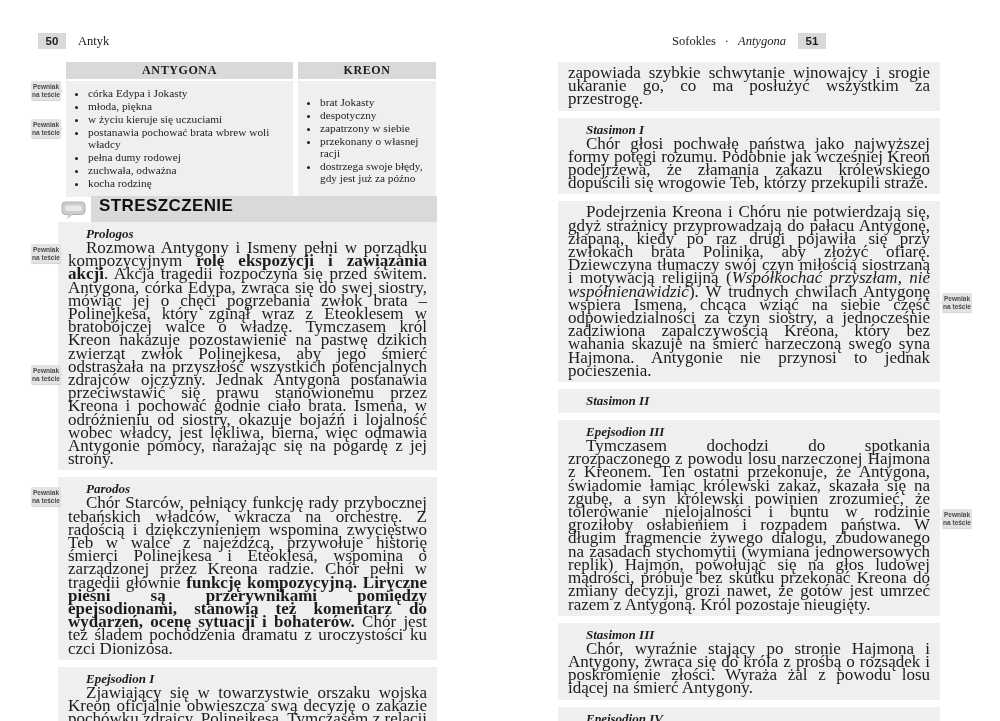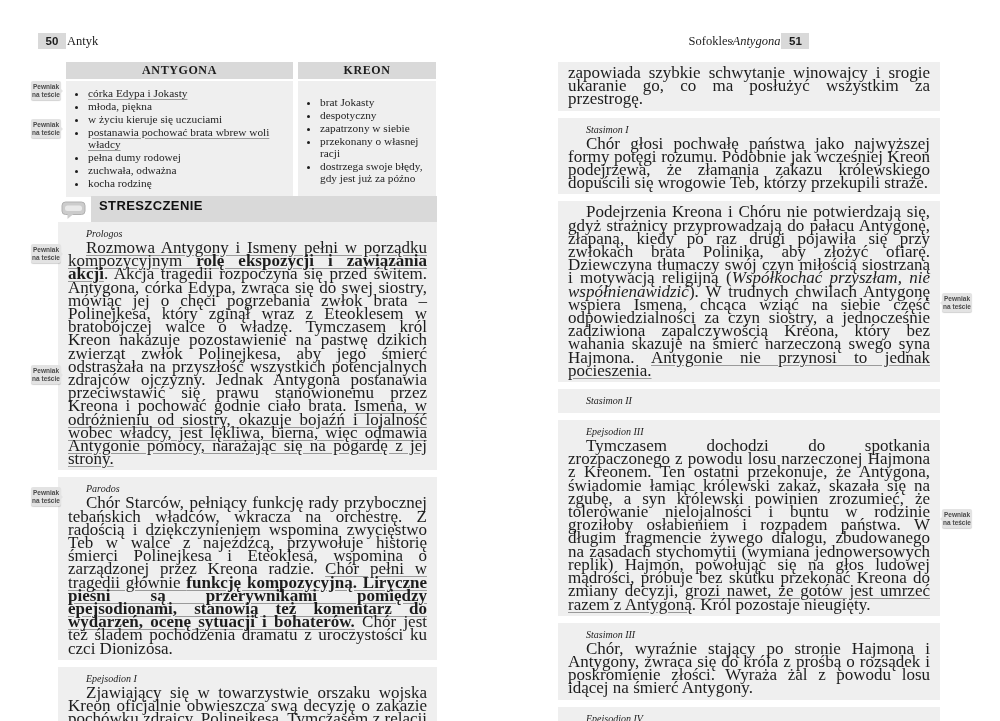--- a/index.html
+++ b/index.html
@@ -1,21 +1,21 @@
 <!DOCTYPE html>
 <html lang="pl"><head>
 <meta charset="utf-8">
 <style>
   html,body{margin:0;padding:0;}
   body{
     width:1000px;height:721px;background:#ffffff;position:relative;overflow:hidden;
     font-family:"Liberation Serif",serif;color:#1c1c1c;
   }
   
-  .page-header{position:absolute;display:flex;align-items:center;gap:1px;font-size:12.5px;}
+  .page-header{position:absolute;display:flex;align-items:center;gap:12px;font-size:12.5px;}
   .page-header.left{left:38px;top:33px;}
   .page-header.right{left:530px;top:33px;width:438px;justify-content:center;}
   .pagenum{
     display:inline-block;background:#d9d9d9;min-width:28px;height:16px;line-height:16px;
     text-align:center;font-family:"Liberation Sans",sans-serif;font-weight:bold;font-size:11.5px;
   }
   .work-italic{font-style:italic;}
   .hdr-sep{margin:0 -3px;}
   
   .char-table{position:absolute;left:66px;top:62px;width:370px;display:flex;gap:5px;align-items:stretch;}
@@ -31,39 +31,39 @@
     padding:6px 5px 7px 22px;list-style:disc;
     font-size:11.3px;line-height:12.4px;
   }
   .col-k .col-body{padding-top:15px;}
   .col-body li{margin:0 0 .5px 0;}
   
   .sec-header{position:absolute;left:61px;top:196px;width:376px;display:flex;align-items:center;gap:5px;}
   .bubble-icon{flex:0 0 auto;display:block;height:19px;}
   .sec-header-bar{
     flex:1;background:#d9d9d9;height:29px;line-height:19px;padding-left:8px;
-    font-family:"Liberation Sans",sans-serif;font-weight:bold;font-size:13px;letter-spacing:.4px;color:#111;
+    font-family:"Liberation Sans",sans-serif;font-weight:bold;font-size:17px;letter-spacing:.4px;color:#111;
   }
   
   .sections{position:absolute;}
   .left-sections{left:58px;top:222px;width:379px;}
   .right-sections{left:558px;top:62px;width:382px;}
   .block{background:#efefef;padding:4px 10px 5px 10px;margin-bottom:7px;}
   .sec-title{
-    margin:0 0 0 18px;font-size:10px;line-height:15px;font-weight:normal;font-style:italic;
+    margin:0 0 0 18px;font-size:13px;line-height:15px;font-weight:bold;font-style:italic;
   }
   .sec-title:empty{display:none;}
   .sec-text{
     margin:0;font-size:17px;line-height:13.2px;text-align:justify;text-indent:18px;
     hyphens:auto;-webkit-hyphens:auto;
   }
   .sec-text.noindent{text-indent:0;}
   .sec-text .b{font-weight:bold;}
   .sec-text .i{font-style:italic;}
-  .u{text-decoration:underline;text-decoration-color:#9a9a9a;text-underline-offset:2px;}
+  .u{text-decoration-color:#9a9a9a;text-underline-offset:2px;}
   
   .badge{
     position:absolute;width:28px;background:#e3e3e3;color:#4a4a4a;border-radius:2px;
     font-family:"Liberation Sans",sans-serif;font-weight:bold;font-size:6.5px;line-height:7.5px;
     text-align:center;padding:2px 1px;box-shadow:0 1px 1px rgba(0,0,0,.18);
   }
   .badge.tail-right::after{
     content:"";position:absolute;right:-5px;top:50%;margin-top:-3px;
     border:3px solid transparent;border-left:3px solid #e3e3e3;
   }

